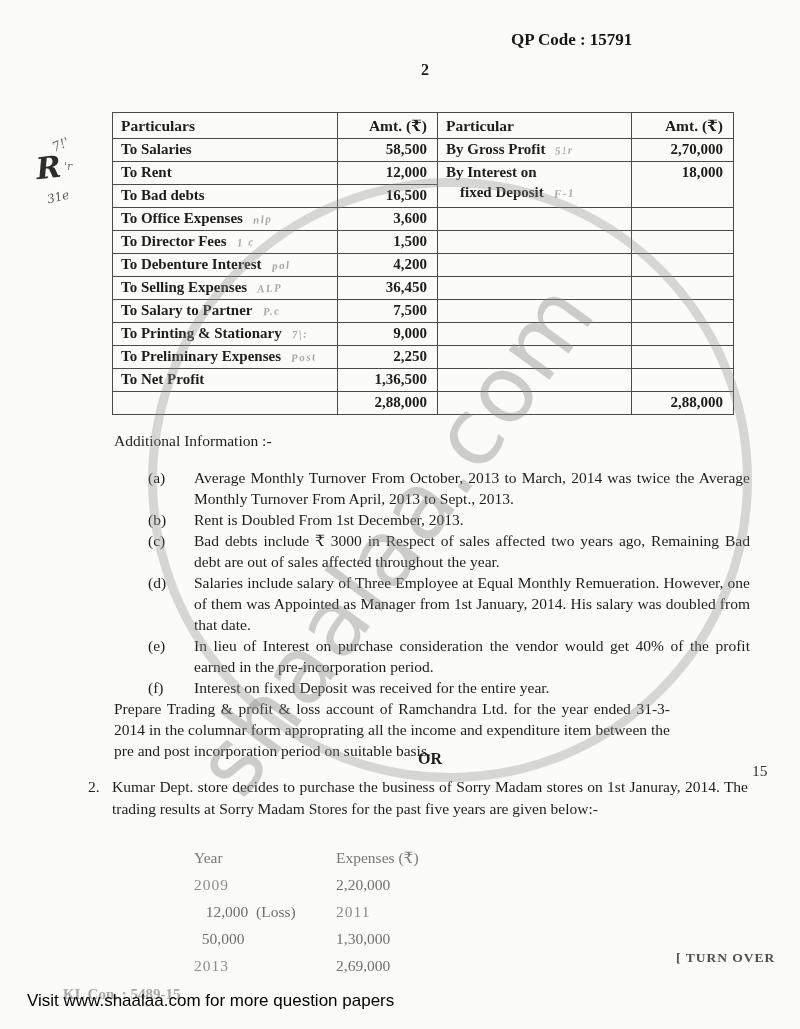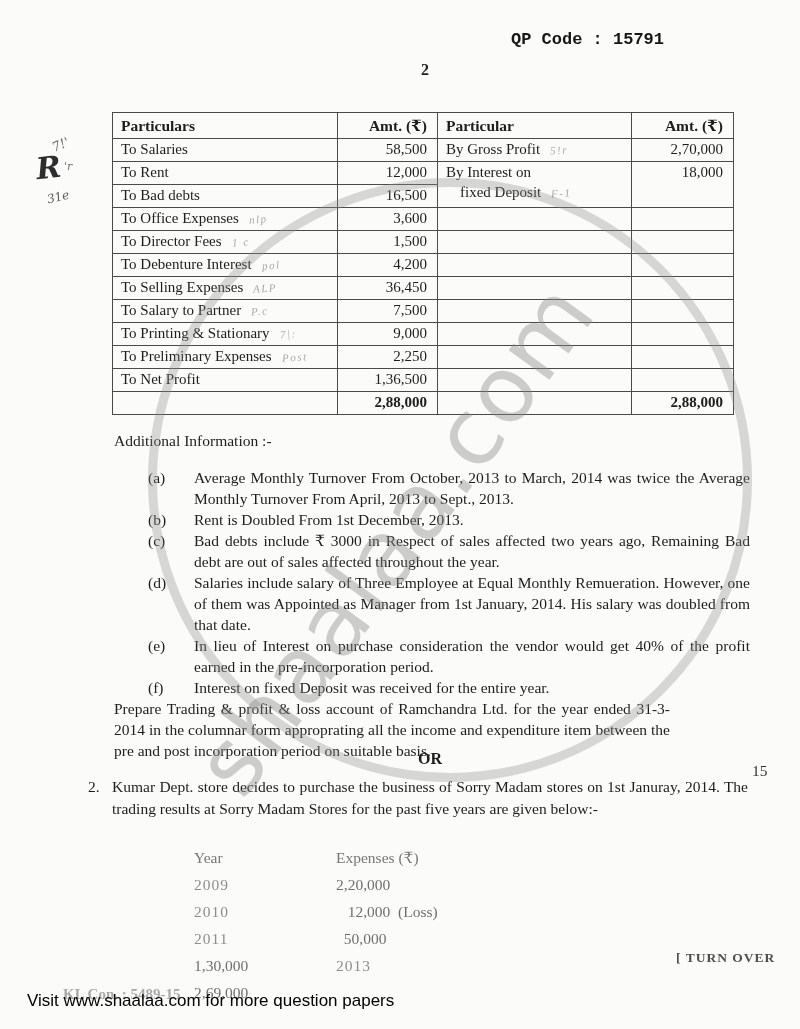--- a/index.html
+++ b/index.html
@@ -18,32 +18,32 @@
   .wm-text {
     position:absolute; left:55px; top:485px; width:680px;
     text-align:center; transform:rotate(-54deg); transform-origin:50% 50%;
     font-family:"DejaVu Sans","Liberation Sans",sans-serif;
     font-size:92px; letter-spacing:2px; color:rgba(135,135,135,.40);
     pointer-events:none; z-index:3; white-space:nowrap;
   }
   
   .qp-code {
     position:absolute; left:511px; top:30px;
-    font-family:Liberation Mono, monospace;
+    font-family:Liberation Serif, serif;
     font-weight:bold; font-size:17px; color:#161616;
   }
   .page-num { position:absolute; left:112px; top:61px; width:626px; text-align:center;
     font-weight:bold; font-size:16px; }
   
   .acct-wrap { position:absolute; left:112px; top:112px; z-index:2; }
   table.acct { border-collapse:collapse; table-layout:fixed; }
   .acct td, .acct th {
     border:1.4px solid #4a4a4a; font-size:15px; padding:1px 8px;
     height:23px; vertical-align:top; overflow:hidden; white-space:nowrap;
-    font-weight:normal; text-align:left; line-height:1.3;
+    font-weight:bold; text-align:left; line-height:1.3;
   }
   .acct tr.hdr th { height:26px; font-weight:bold; font-size:15.5px; padding-top:3px; }
   .acct .amt { text-align:right; padding-right:10px; }
   .acct .bold { font-weight:bold; }
   .acct .indent2 { padding-left:14px; }
   .pencil {
     color:#9a9a9a; font-style:italic; font-size:11px; margin-left:10px;
     letter-spacing:1.5px; opacity:.85; display:inline-block; transform:rotate(-4deg);
   }
   
@@ -224,21 +224,20 @@
   <div class="q2">
     <span>2.</span>
     <span class="qtext">Kumar Dept. store decides to purchase the business of Sorry Madam stores on 1st Januray, 2014. The trading results at Sorry Madam Stores for the past five years are given below:-</span>
   </div>
 
   <div class="results">
     <span class="hd">Year</span>
     <span class="hd pf">Expenses (₹)</span>
     <span class="yr">2009</span>
     <span class="pf">2,20,000</span>
-    <span class="yr">2010</span>
     <span class="pf">   12,000  (Loss)</span>
     <span class="yr">2011</span>
     <span class="pf">  50,000</span>
     <span class="pf">1,30,000</span>
     <span class="yr">2013</span>
     <span class="pf">2,69,000</span>
   </div>
 
   <div class="scan-code">KL Con. : 5489-15</div>
   <div class="footer-note">Visit www.shaalaa.com for more question papers</div>

